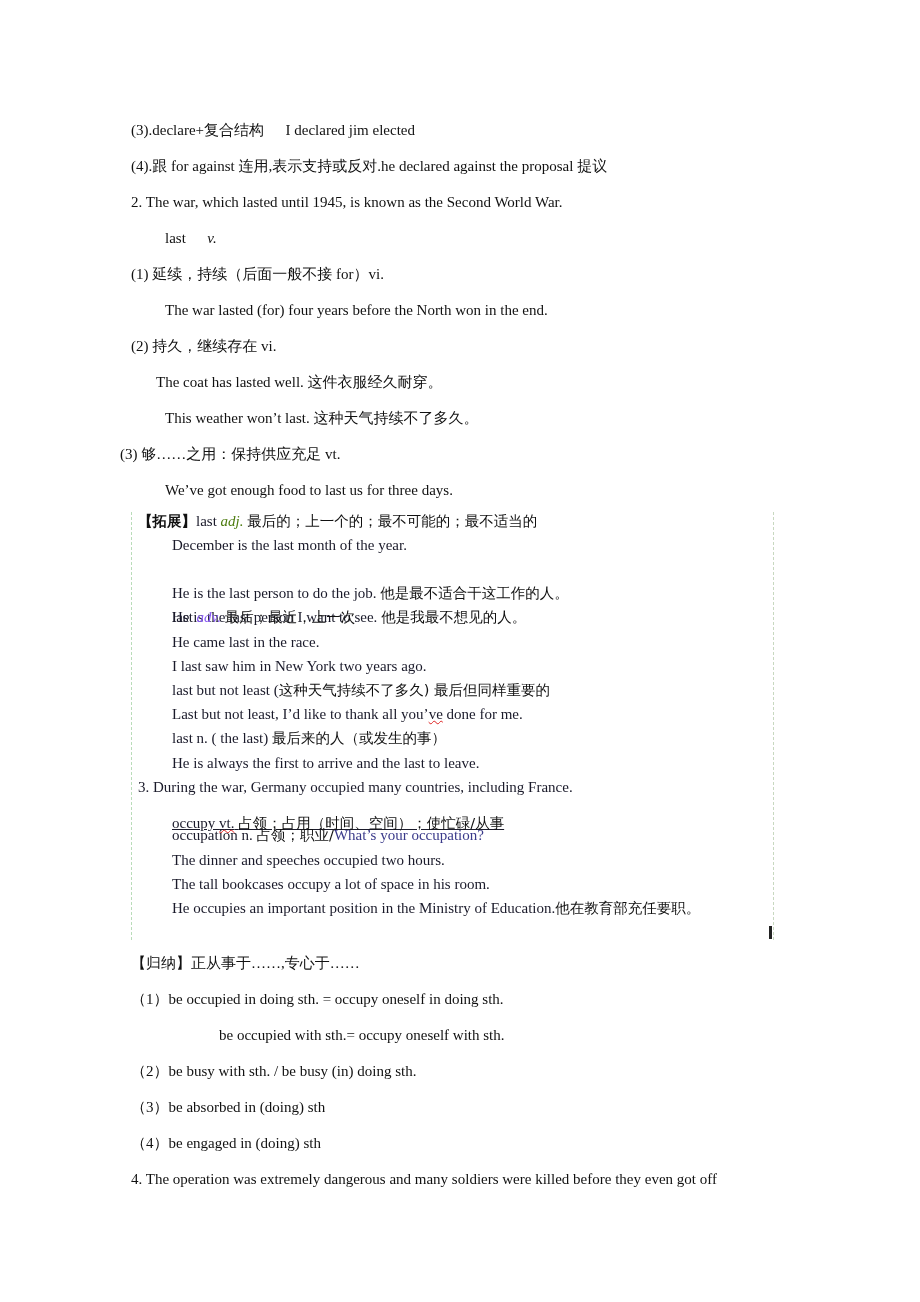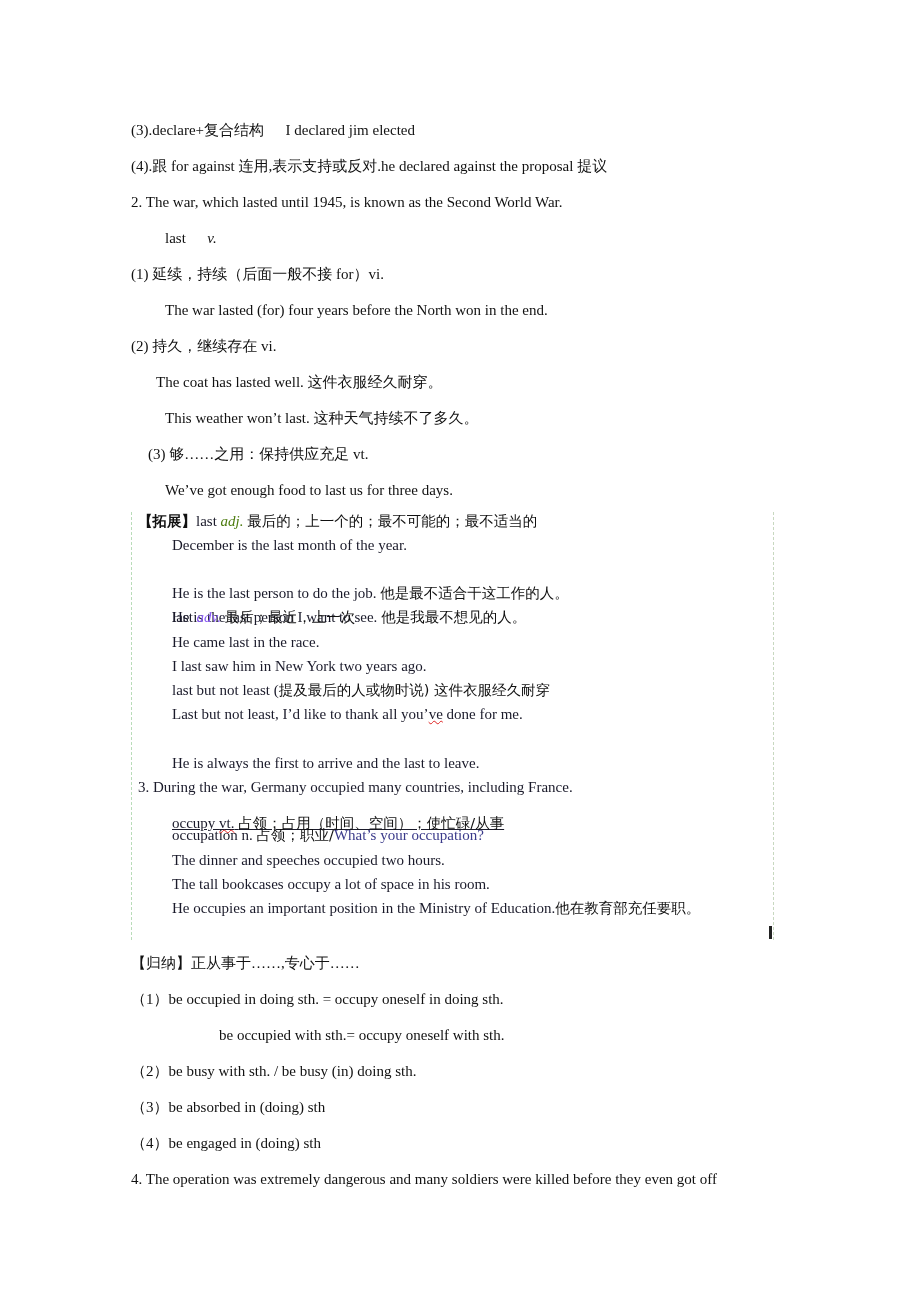--- a/index.html
+++ b/index.html
@@ -76,21 +76,21 @@
   <span class="it">v.</span>
 </div>
 
 <div class="line" style="left:131px; top:265px;">(1)  延续，持续（后面一般不接 for）vi.</div>
 <div class="line" style="left:165px; top:301px;">The war lasted (for) four years before the North won in the end.</div>
 
 <div class="line" style="left:131px; top:337px;">(2)  持久，继续存在  vi.</div>
 <div class="line" style="left:156px; top:373px;">The coat has lasted well.  这件衣服经久耐穿。</div>
 <div class="line" style="left:165px; top:409px;">This weather won’t last.  这种天气持续不了多久。</div>
 
-<div class="line" style="left:148px; top:445px;font-family:Liberation Serif, serif;">(3)  够……之用：保持供应充足     vt.</div>
+<div class="line" style="left:120px; top:445px;font-family:Liberation Serif, serif;">(3)  够……之用：保持供应充足     vt.</div>
 <div class="line" style="left:165px; top:481px;">We’ve got enough food to last us for three days.</div>
 
 <div class="embed">
   <div class="eline" style="left:6px; top:0px;">
     <span class="cn2" style="font-weight:bold;">【拓展】</span><span>last</span>
     <span class="it" style="color:#4d7c0f;">adj.</span>
     <span class="cn2">最后的；上一个的；最不可能的；最不适当的</span>
   </div>
 
   <div class="eline" style="left:40px; top:24px;">
@@ -108,24 +108,28 @@
     <span>last </span><span class="it" style="color:#8b5cf6;">adv.</span>
     <span class="cn2">最后；最近，上一次</span>
   </div>
   <div class="eline" style="left:40px; top:121px;">
     <span>He came last in the race.</span>
   </div>
   <div class="eline" style="left:40px; top:145px;">
     <span>I last saw him in New York two years ago.</span>
   </div>
   <div class="eline" style="left:40px; top:169px;">
-    <span>last but not least (</span><span class="cn2">提及最后的人或物时说)  这件衣服经久耐穿</span>
+    <span>last but not least (</span><span class="cn2">这种天气持续不了多久)  最后但同样重要的</span>
   </div>
   <div class="eline" style="left:40px; top:193px;">
     <span>Last but not least, I’d like to thank all you’</span><span class="squiggle">ve</span><span> done for me.</span>
+  </div>
+  <div class="eline" style="left:40px; top:217px;">
+    <span>last n. ( the last)</span>
+    <span class="cn2">最后来的人（或发生的事）</span>
   </div>
   <div class="eline" style="left:40px; top:242px;">
     <span>He is always the first to arrive and the last to leave.</span>
   </div>
 
   <div class="eline" style="left:6px; top:266px;">3. During the war, Germany occupied  many countries, including France.</div>
 
   <div class="eline" style="left:40px; top:302px;text-decoration:underline;">
     <span>occupy </span><span class="squiggle">vt.</span>
     <span class="cn2">占领；占用（时间、空间）；使忙碌/从事</span>

